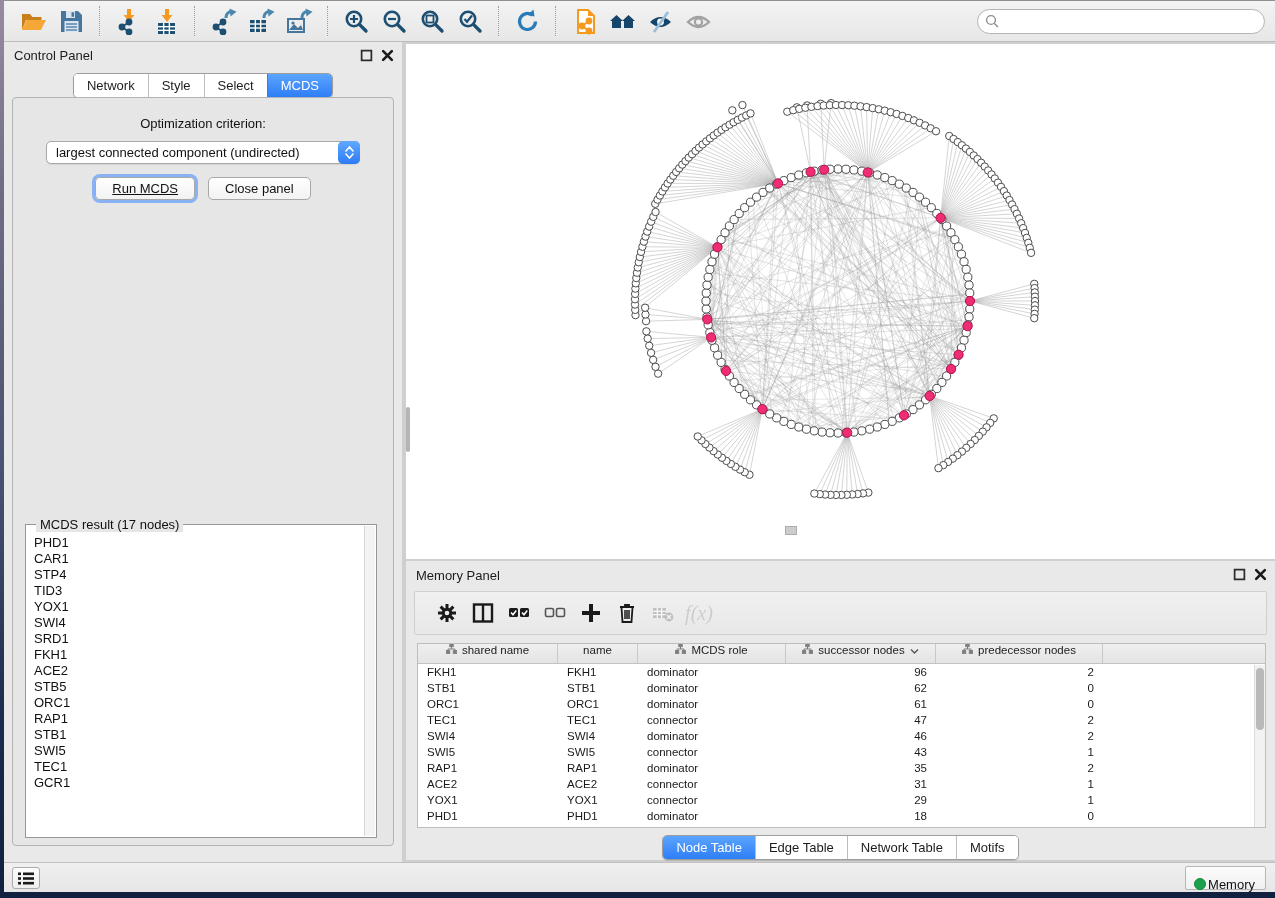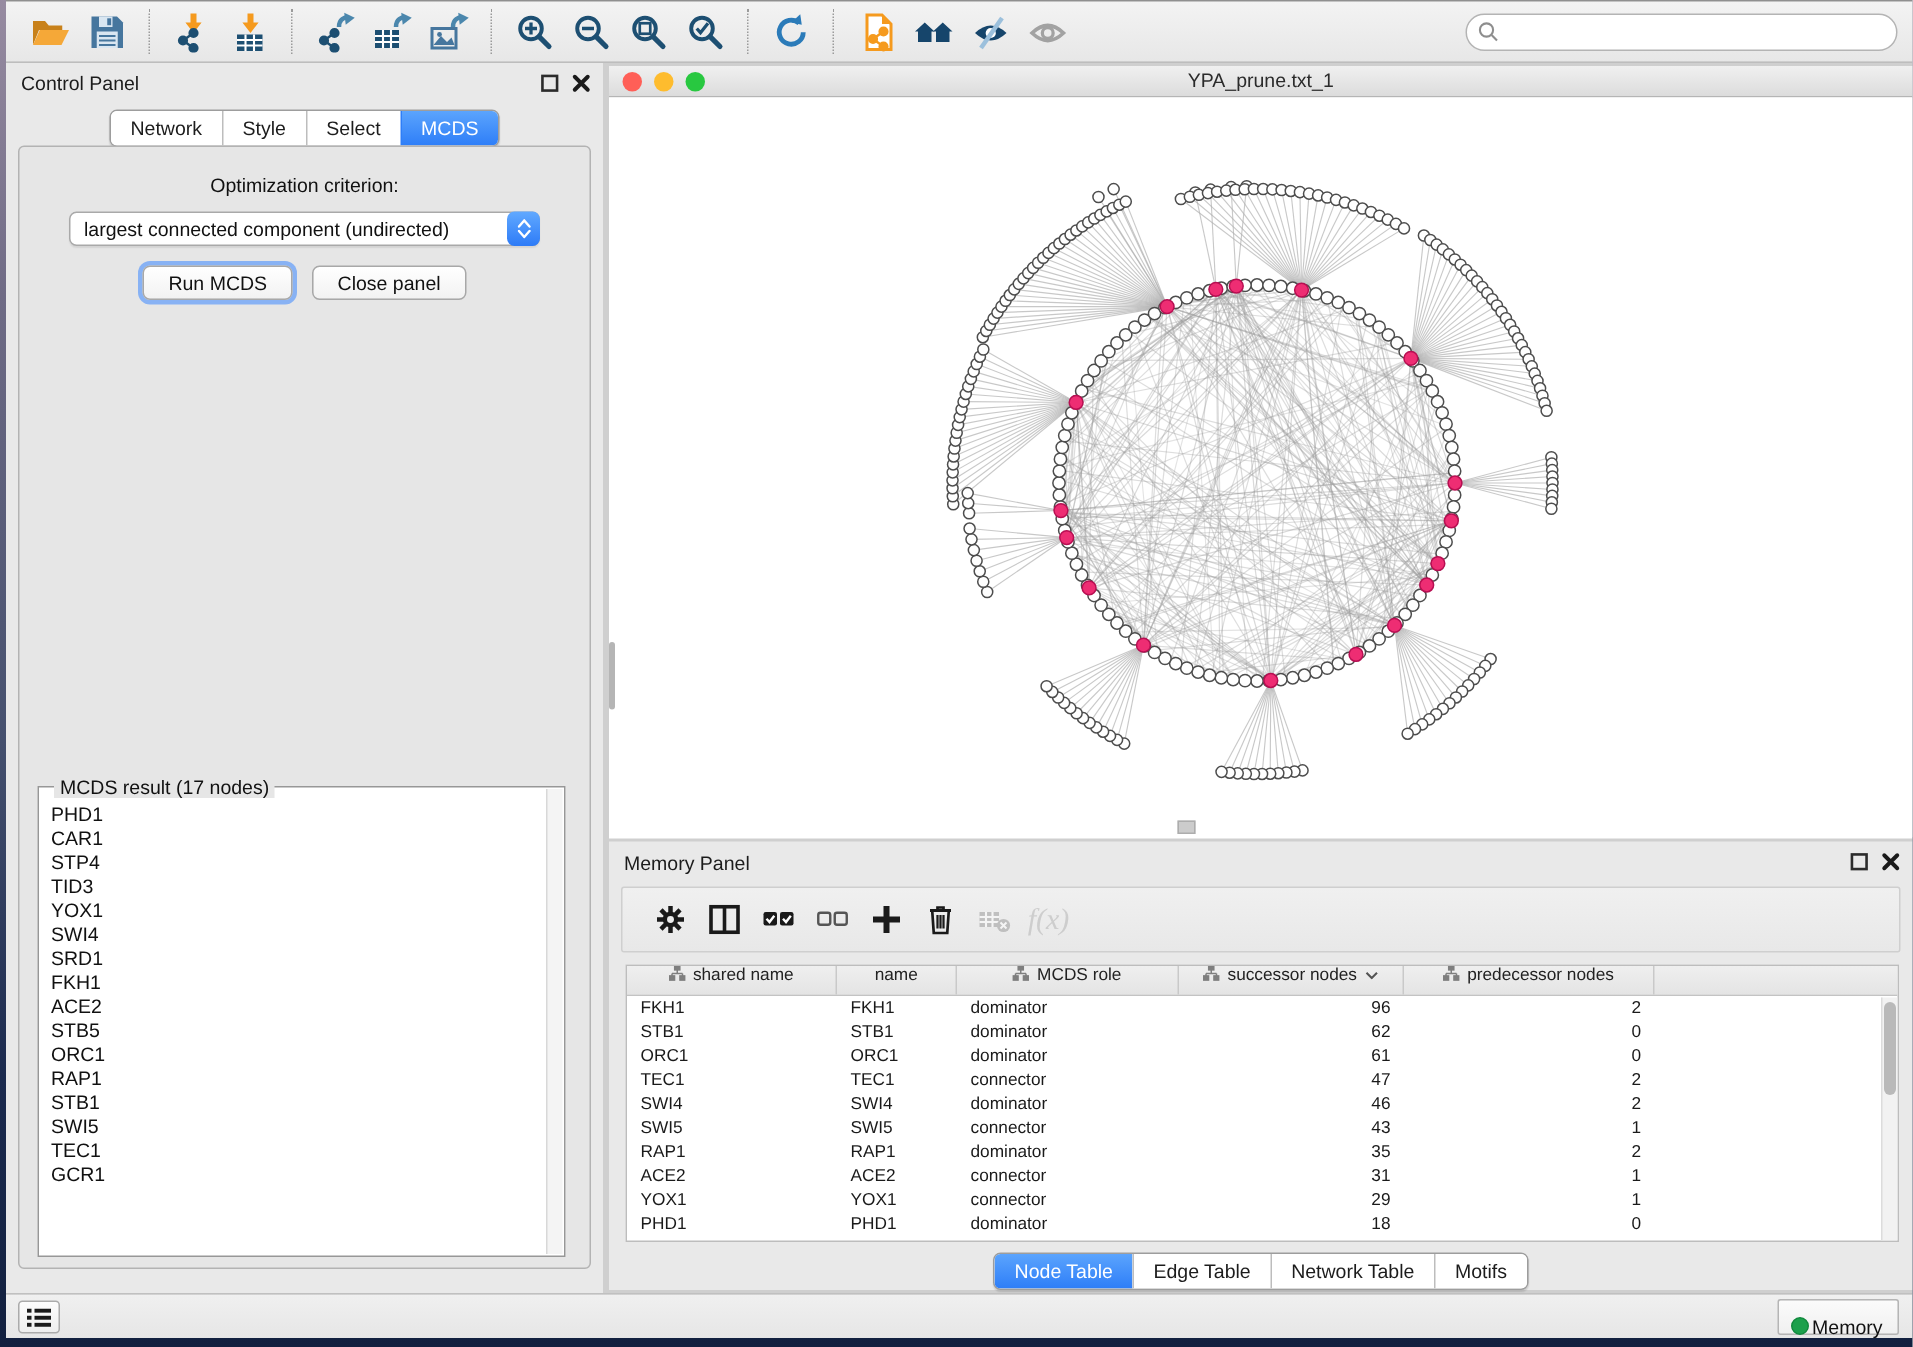--- a/index.html
+++ b/index.html
@@ -58,21 +58,21 @@
     position:absolute; right:-1px; top:-1px; width:22px; height:23px;
     background:linear-gradient(180deg,#61a9ff,#2d7bf7); border-radius:5px;
     display:flex; flex-direction:column; align-items:center; justify-content:center; gap:1px;
   }
   .btn-row{ display:flex; justify-content:center; gap:13px; margin-top:13px; }
   .push-btn{
     height:23px; padding:0 16px; background:linear-gradient(180deg,#ffffff,#f2f2f2);
     border:1px solid #a8a8a8; border-radius:5px; font-size:13px; color:#111;
     font-family:"Liberation Sans",sans-serif;
   }
-  .push-btn.focus-ring{ box-shadow:0 0 0 3px rgba(86,151,252,.65); }
+  .push-btn.focus-ring{ box-shadow:0 0 0 3px rgba(86,151,252,.65);text-decoration:underline; }
   .result-box{
     position:absolute; left:12px; right:16px; top:426px; bottom:7px;
     background:#fff; border:1px solid #979797;
   }
   .result-legend{
     position:absolute; left:10px; top:-8px; background:#e6e6e6; padding:0 4px;
     font-size:13px; color:#111;
   }
   .result-list{ position:absolute; left:8px; top:10px; right:14px; bottom:4px; overflow:hidden; }
   .mcds-item{ font-size:13px; line-height:16px; color:#111; }
@@ -364,28 +364,20 @@
               <div class="mcds-item">SWI5</div>
               <div class="mcds-item">TEC1</div>
               <div class="mcds-item">GCR1</div>
             </div>
           <div class="result-scroll"></div>
         </div>
       </div>
     </div>
 
     <div class="network-panel">
-      <div class="net-titlebar">
-        <span class="traffic">
-          <span class="light" id="tl-close" style="background: rgb(255, 95, 87);"></span>
-          <span class="light" id="tl-min" style="background: rgb(254, 188, 46);"></span>
-          <span class="light" id="tl-zoom" style="background: rgb(40, 200, 64);"></span>
-        </span>
-        <div class="net-title">YPA_prune.txt_1</div>
-      </div>
       <div class="net-canvas">
         <svg id="net-svg" width="869" height="493" viewBox="0 0 869 493" style="background: rgb(255, 255, 255);">
             <g>
               <line x1="372.07325403437983" y1="139.38713880713544" x2="404.55565681205576" y2="127.88451670313765" stroke="#9a9a9a" stroke-opacity="0.38" stroke-width="0.8"></line>
               <line x1="372.07325403437983" y1="139.38713880713544" x2="418.20224284866975" y2="125.72310981138793" stroke="#9a9a9a" stroke-opacity="0.38" stroke-width="0.8"></line>
               <line x1="372.07325403437983" y1="139.38713880713544" x2="561.5747882150916" y2="282.1867873897039" stroke="#9a9a9a" stroke-opacity="0.38" stroke-width="0.8"></line>
               <line x1="372.07325403437983" y1="139.38713880713544" x2="552.5880004088233" y2="310.6892368860056" stroke="#9a9a9a" stroke-opacity="0.38" stroke-width="0.8"></line>
               <line x1="372.07325403437983" y1="139.38713880713544" x2="545.1460836926789" y2="324.98502588812715" stroke="#9a9a9a" stroke-opacity="0.38" stroke-width="0.8"></line>
               <line x1="372.07325403437983" y1="139.38713880713544" x2="441.20785453422457" y2="388.6784546342968" stroke="#9a9a9a" stroke-opacity="0.38" stroke-width="0.8"></line>
               <line x1="372.07325403437983" y1="139.38713880713544" x2="356.287910401662" y2="365.12806984614696" stroke="#9a9a9a" stroke-opacity="0.38" stroke-width="0.8"></line>

